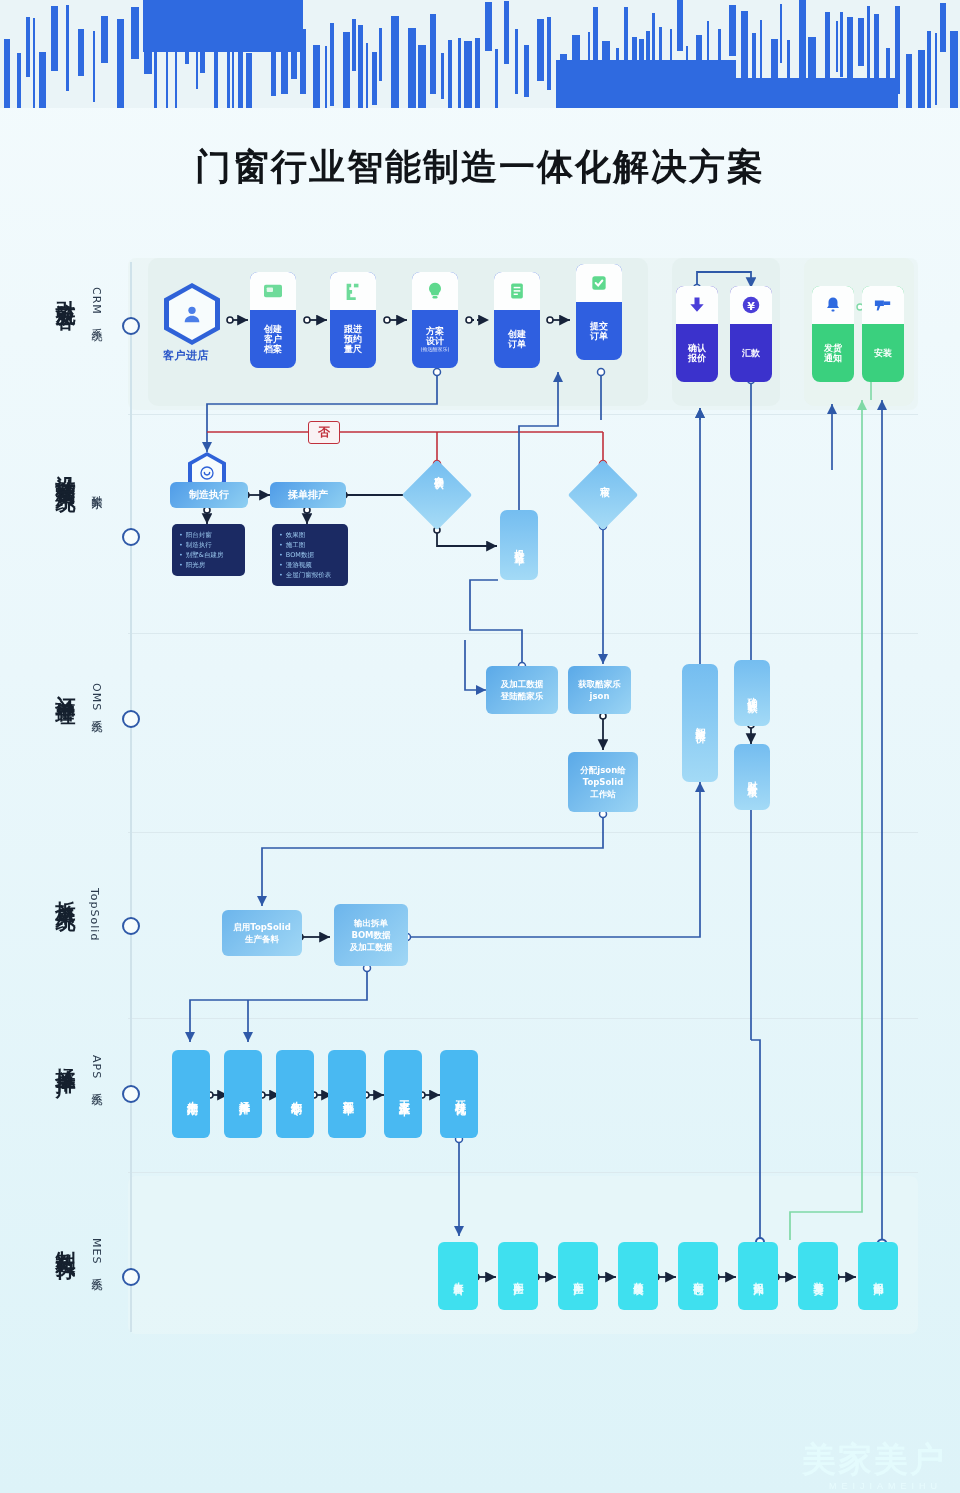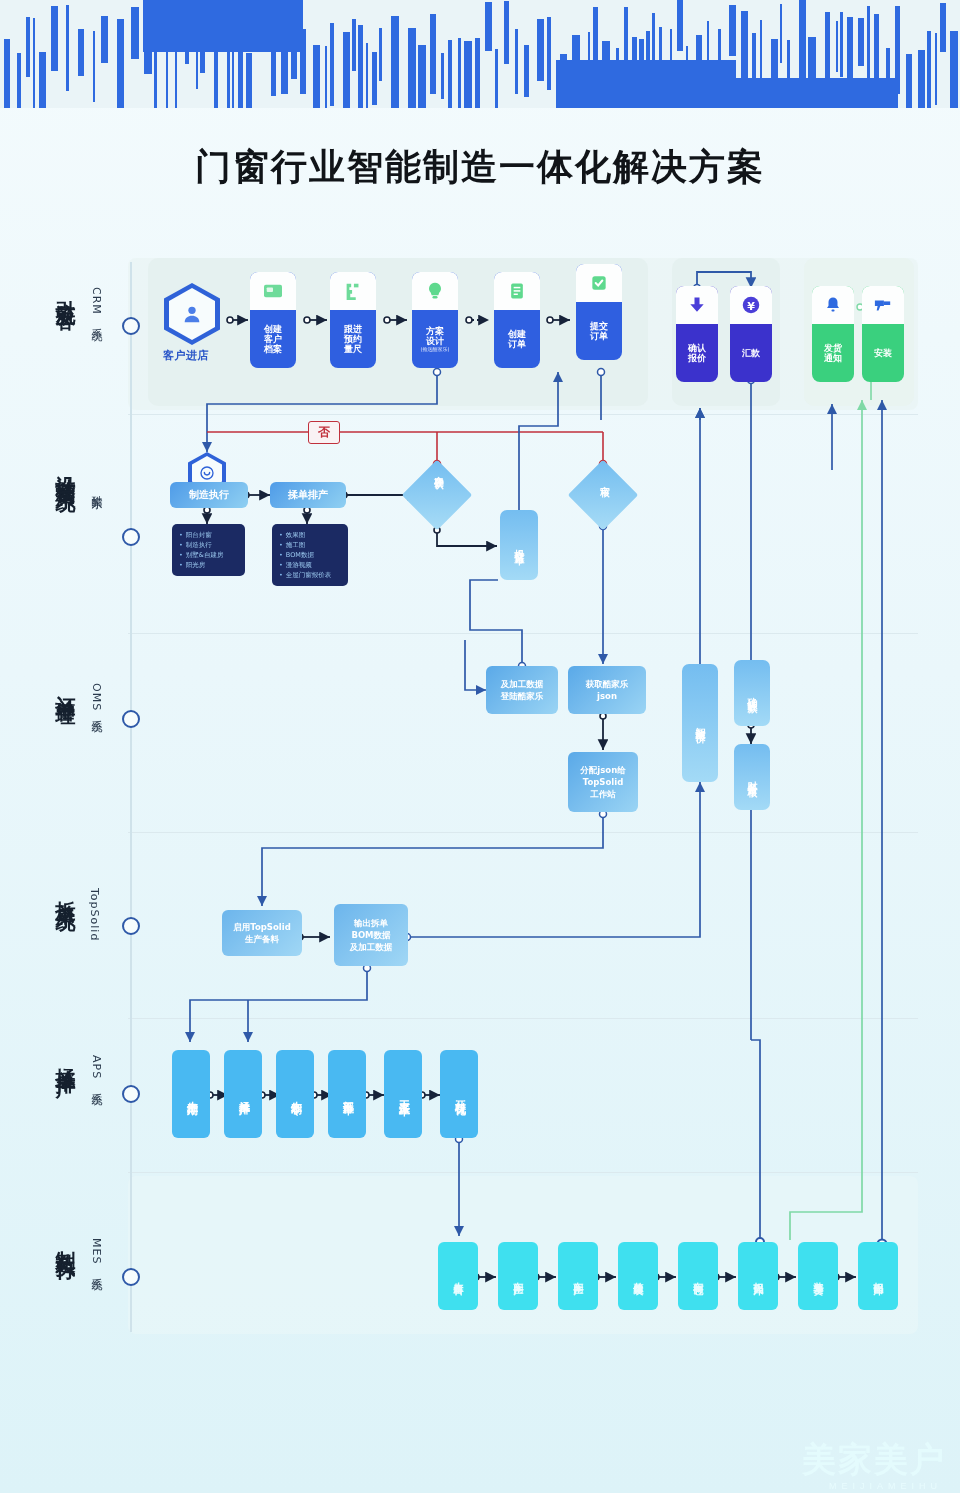--- a/index.html
+++ b/index.html
@@ -564,21 +564,21 @@
   <div class="dialbl" style="left:598px;top:478px">审核</div>
 
   <div class="vcard" style="left:500px;top:510px;width:38px;height:70px">
     <span>提交订单</span>
   </div>
 
   <div class="omsbox" style="left:486px;top:666px;width:72px;height:48px">
     <span style="white-space:pre-line">及加工数据
 登陆酷家乐</span>
   </div>
-  <div class="omsbox" style="left:568px;top:666px;width:78px;height:48px">
+  <div class="omsbox" style="left:568px;top:666px;width:63px;height:48px">
     <span style="white-space:pre-line">获取酷家乐
 json</span>
   </div>
   <div class="omsbox" style="left:568px;top:752px;width:70px;height:60px">
     <span style="white-space:pre-line">分配json给
 TopSolid
 工作站</span>
   </div>
 
   <div class="vcard" style="left:682px;top:664px;width:36px;height:118px">

